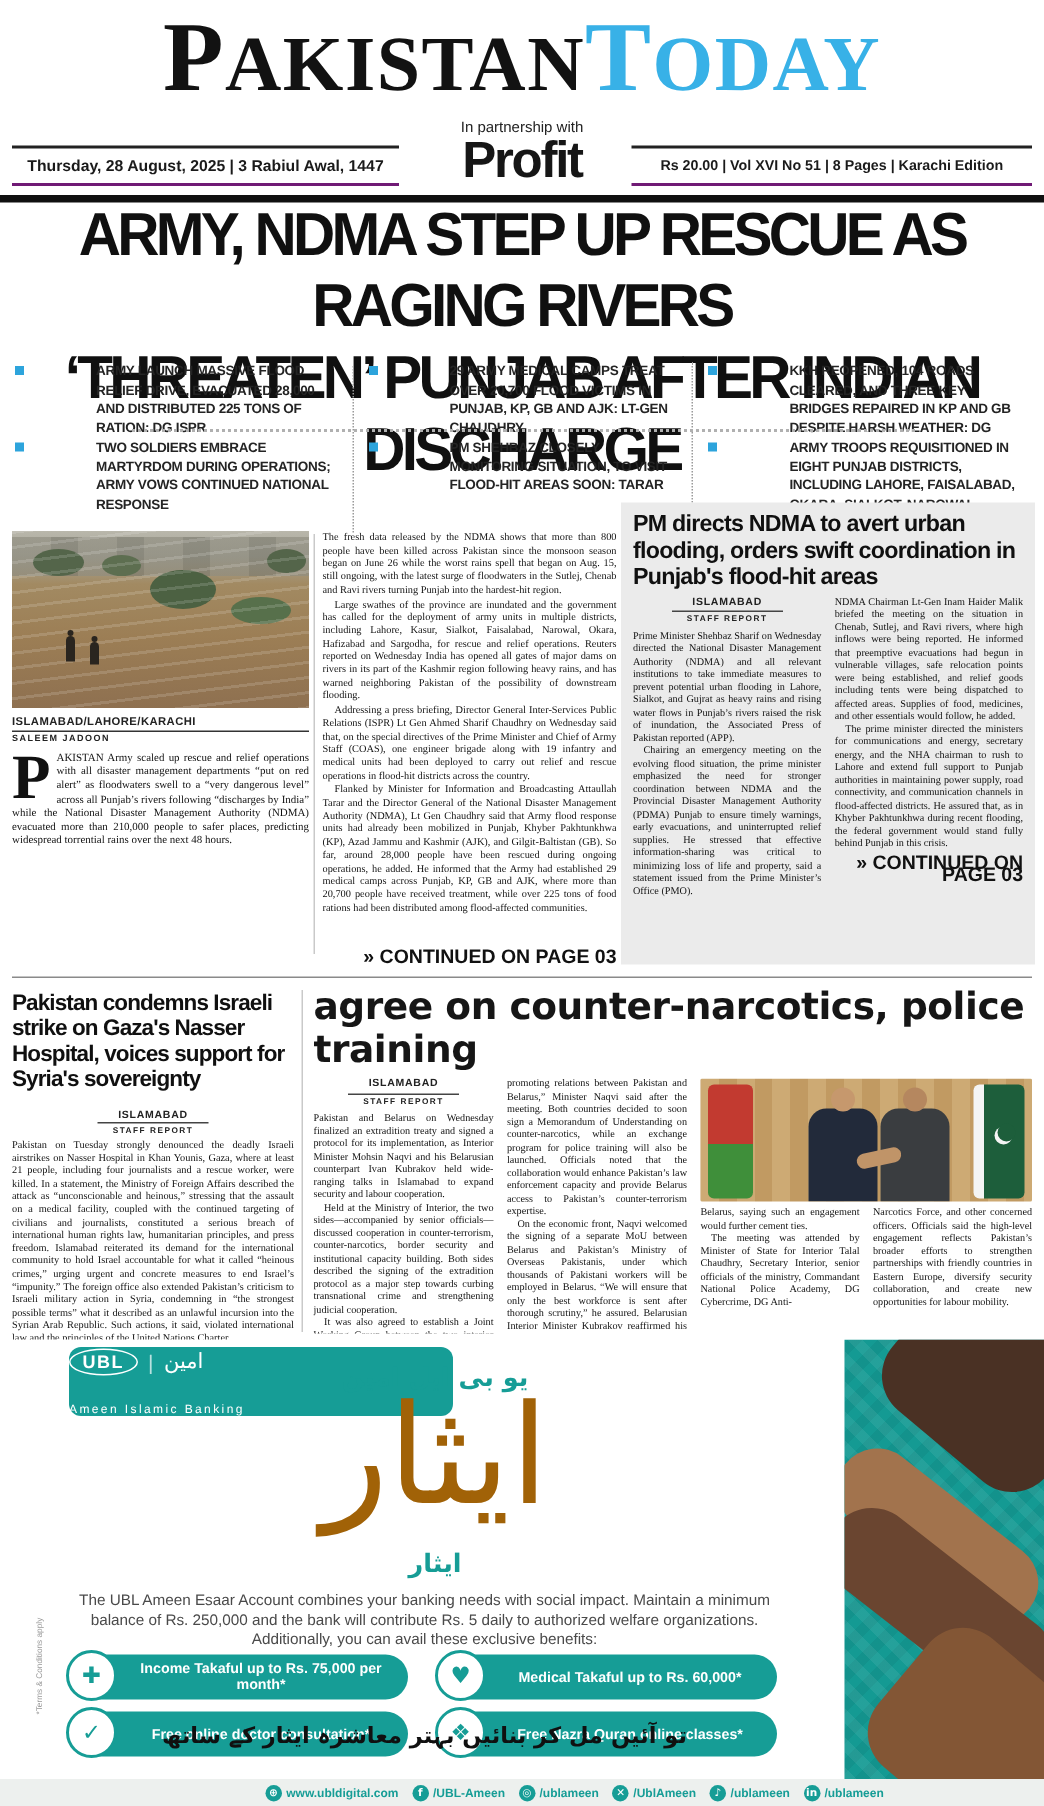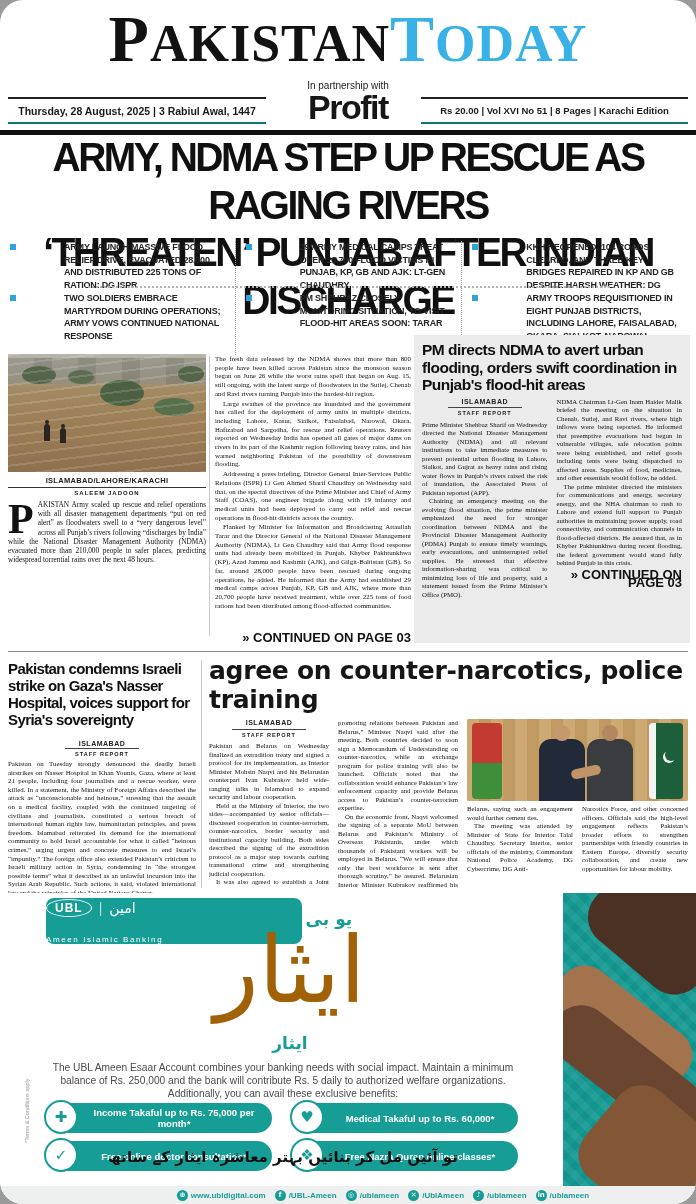--- a/index.html
+++ b/index.html
@@ -1,29 +1,29 @@
 <!DOCTYPE html>
 <html><head>
 <meta charset="utf-8">
 <style>
   html,body{margin:0;padding:0;background:#9a9a9a;}
   .page{position:relative;width:696px;height:1204px;margin:0 auto;background:#ffffff;overflow:hidden;
-        font-family:"Liberation Serif",serif;color:#111;border-radius:23px;}
+        font-family:"Liberation Serif",serif;color:#111;}
   
   .masthead-title{position:absolute;top:4px;left:0;right:0;text-align:center;
     font-family:"Liberation Serif",serif;font-weight:bold;letter-spacing:1px;white-space:nowrap;}
   .mt-big{font-size:66px;line-height:70px;}
   .mt-small{font-size:52px;line-height:70px;}
   .mt-black{color:#121212;}
   .mt-blue{color:#38b1e7;}
   .partner-label{position:absolute;top:80px;left:0;right:0;text-align:center;
     font-family:"Liberation Sans",sans-serif;font-size:10px;color:#222;}
   .profit-logo{position:absolute;top:88px;left:0;right:0;text-align:center;
     font-family:"Liberation Sans",sans-serif;font-weight:900;font-size:34px;letter-spacing:-1.5px;color:#161616;}
-  .rule-box{position:absolute;top:97px;height:23px;border-top:2px solid #222;border-bottom:2px solid #0f766e;
+  .rule-box{position:absolute;top:97px;height:23px;border-top:2px solid #222;border-bottom:2px solid #701a75;
     display:flex;align-items:center;justify-content:center;
     font-family:"Liberation Sans",sans-serif;font-weight:bold;color:#1a1a1a;}
   .rule-box.left{left:8px;width:258px;font-size:10.5px;}
   .rule-box.right{left:421px;width:267px;font-size:9.5px;}
   .thick-rule{position:absolute;top:130px;left:0;width:696px;height:5px;background:#101010;}
   
   .lead-headline{position:absolute;top:137px;left:0;right:0;text-align:center;
     font-family:"Liberation Sans",sans-serif;font-weight:800;font-size:39px;line-height:46px;
     letter-spacing:-2.5px;color:#101010;transform:scale(1,1.04);}
   
@@ -46,21 +46,21 @@
   .fp-tree.t2{left:60px;top:16px;width:26px;height:14px;background:#5d6e50;}
   .fp-tree.t3{left:92px;top:26px;width:44px;height:26px;background:#4c6142;}
   .fp-tree.t4{left:146px;top:44px;width:40px;height:18px;background:#57704b;}
   .fp-tree.t5{left:170px;top:12px;width:26px;height:16px;}
   .fp-streaks{position:absolute;inset:0;
     background:repeating-linear-gradient(173deg,rgba(255,255,255,.14) 0 2px,rgba(0,0,0,0) 2px 10px);}
   .fp-person{position:absolute;width:6px;height:17px;background:#2a251f;border-radius:3px 3px 0 0;}
   .fp-person.p1{left:36px;top:70px;}
   .fp-person.p2{left:52px;top:74px;height:15px;}
   .fp-person::before{content:"";position:absolute;top:-4px;left:1px;width:4px;height:4px;border-radius:50%;background:#2a251f;}
-  .story-caption{position:absolute;left:8px;top:476px;width:198px;text-align:center;
+  .story-caption{position:absolute;left:8px;top:476px;width:198px;text-align:left;
     font-family:"Liberation Sans",sans-serif;}
   .caption-city{font-weight:bold;font-size:7.5px;letter-spacing:.3px;border-bottom:1px solid #333;
     padding-bottom:2px;color:#222;}
   .caption-byline{font-weight:bold;font-size:6px;letter-spacing:1px;margin-top:2px;color:#222;}
   .lede{position:absolute;left:8px;top:500px;width:198px;height:118px;overflow:hidden;
     font-size:7.3px;line-height:9.2px;text-align:justify;}
   .dropcap{float:left;font-size:42px;line-height:34px;font-weight:bold;padding:2px 4px 0 0;
     font-family:"Liberation Serif",serif;}
   .col-rule{position:absolute;border-left:1px solid #c9c9c9;}
   .cr-main{left:209px;top:356px;height:280px;}

